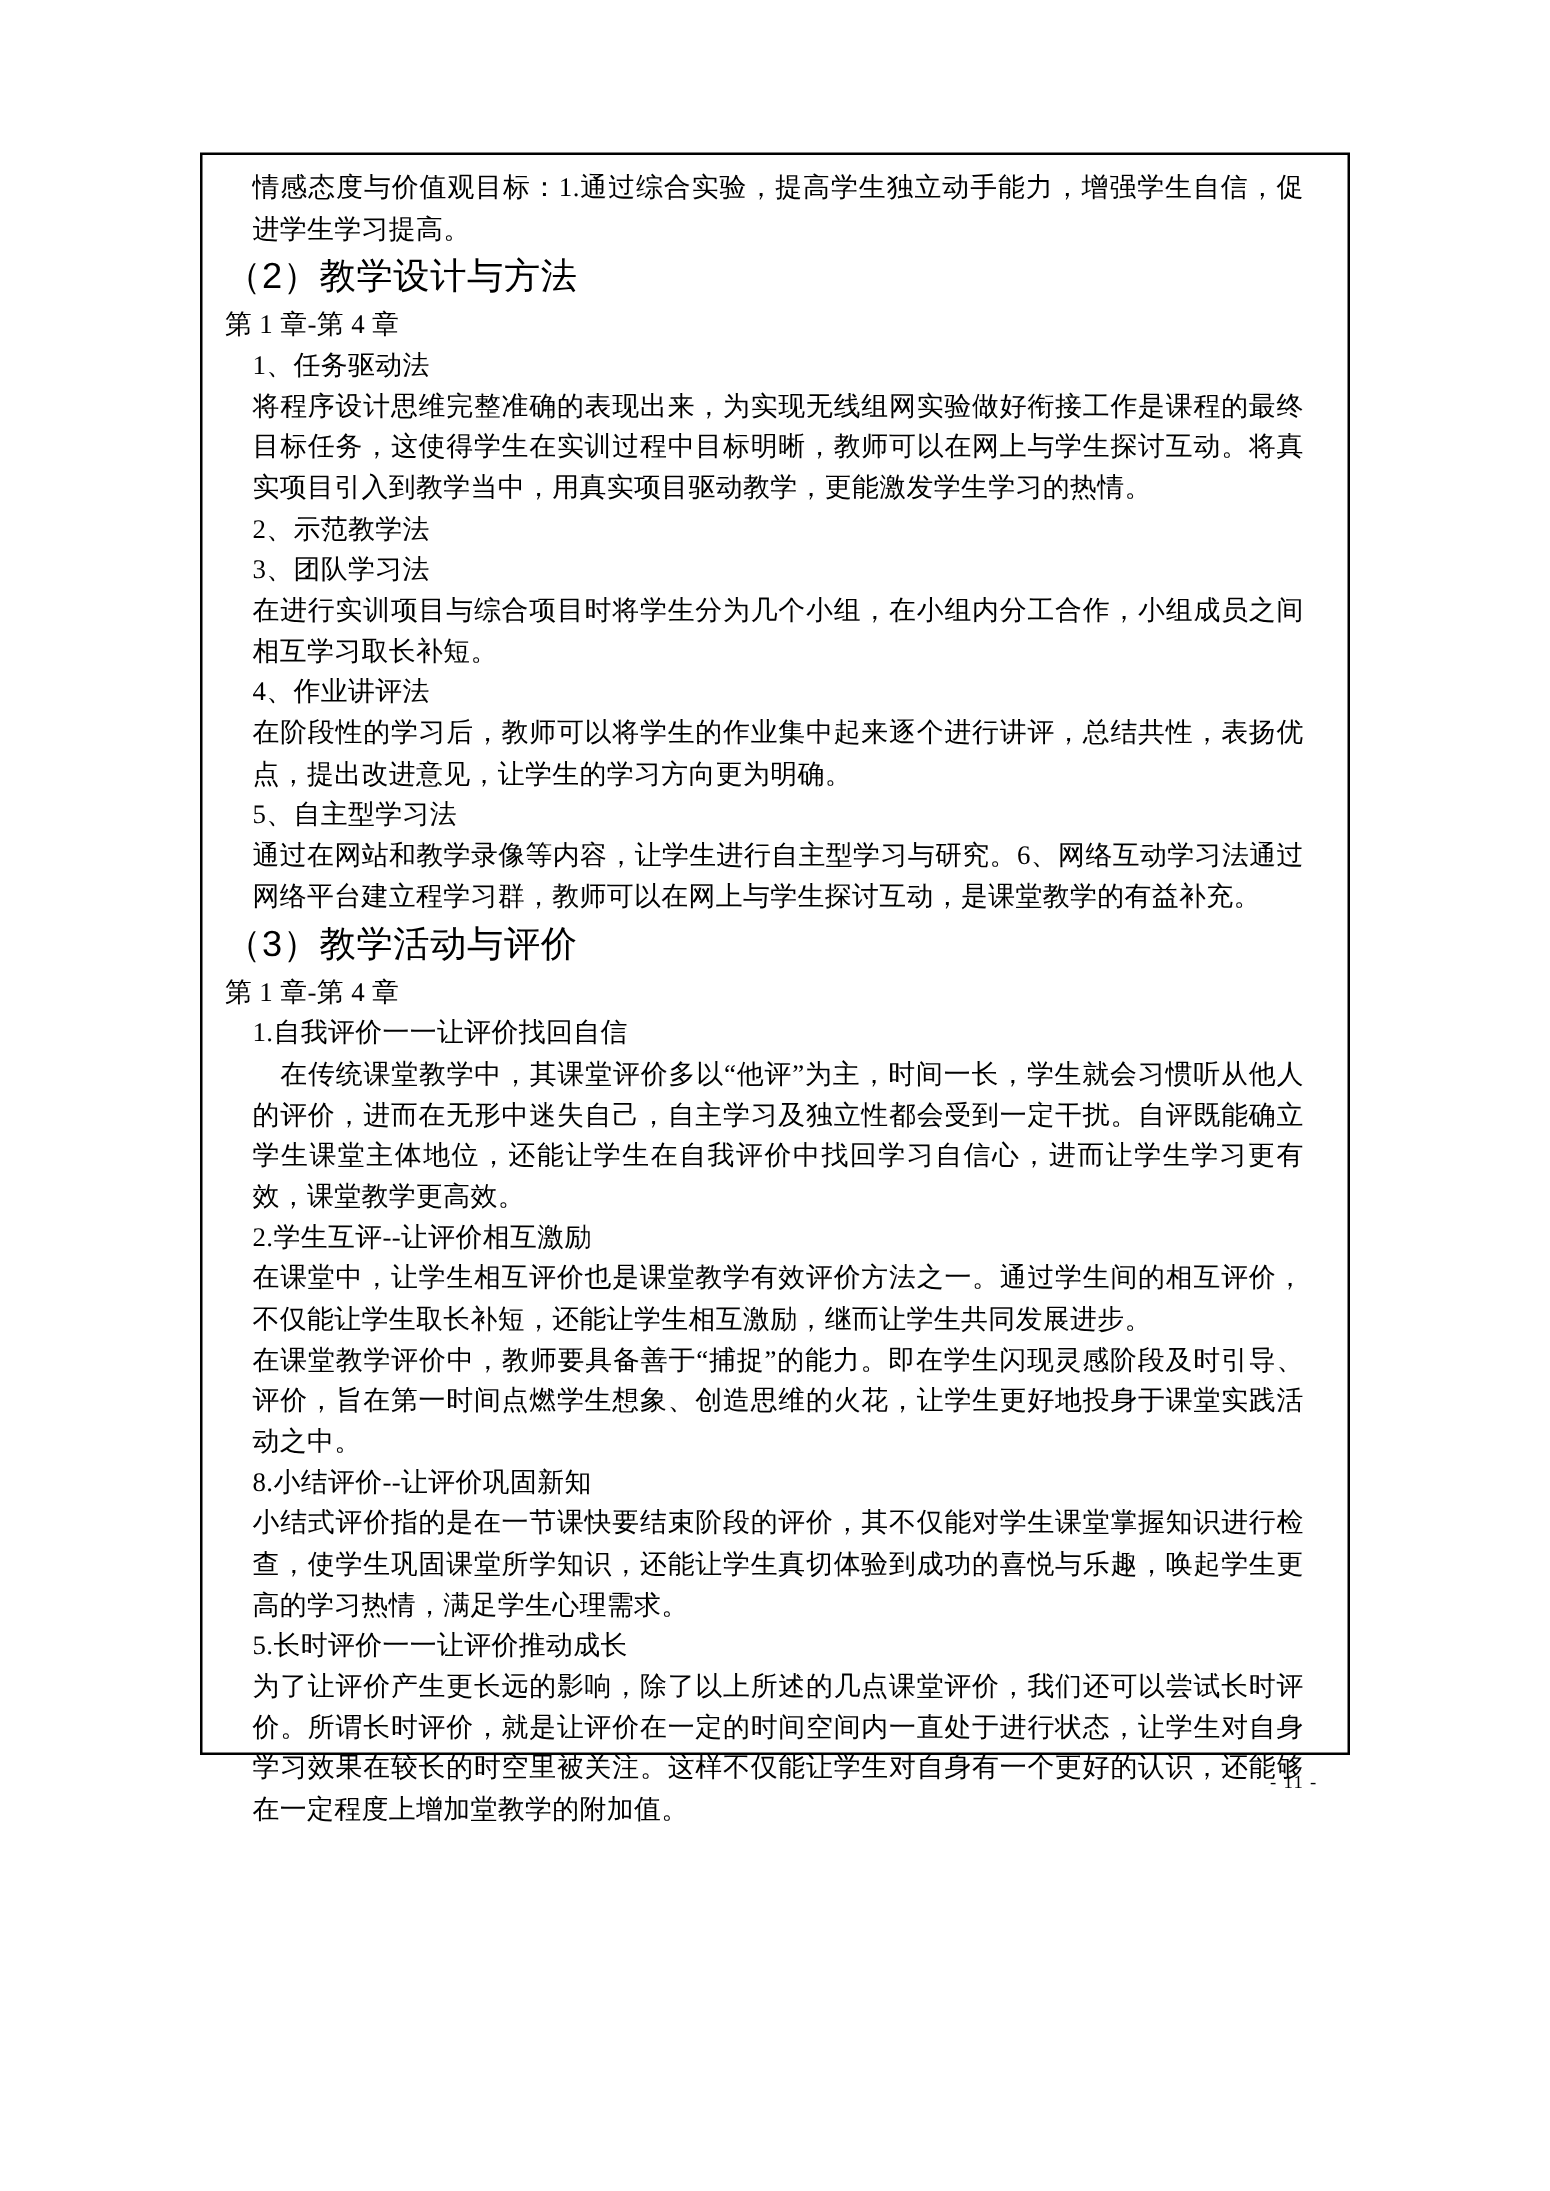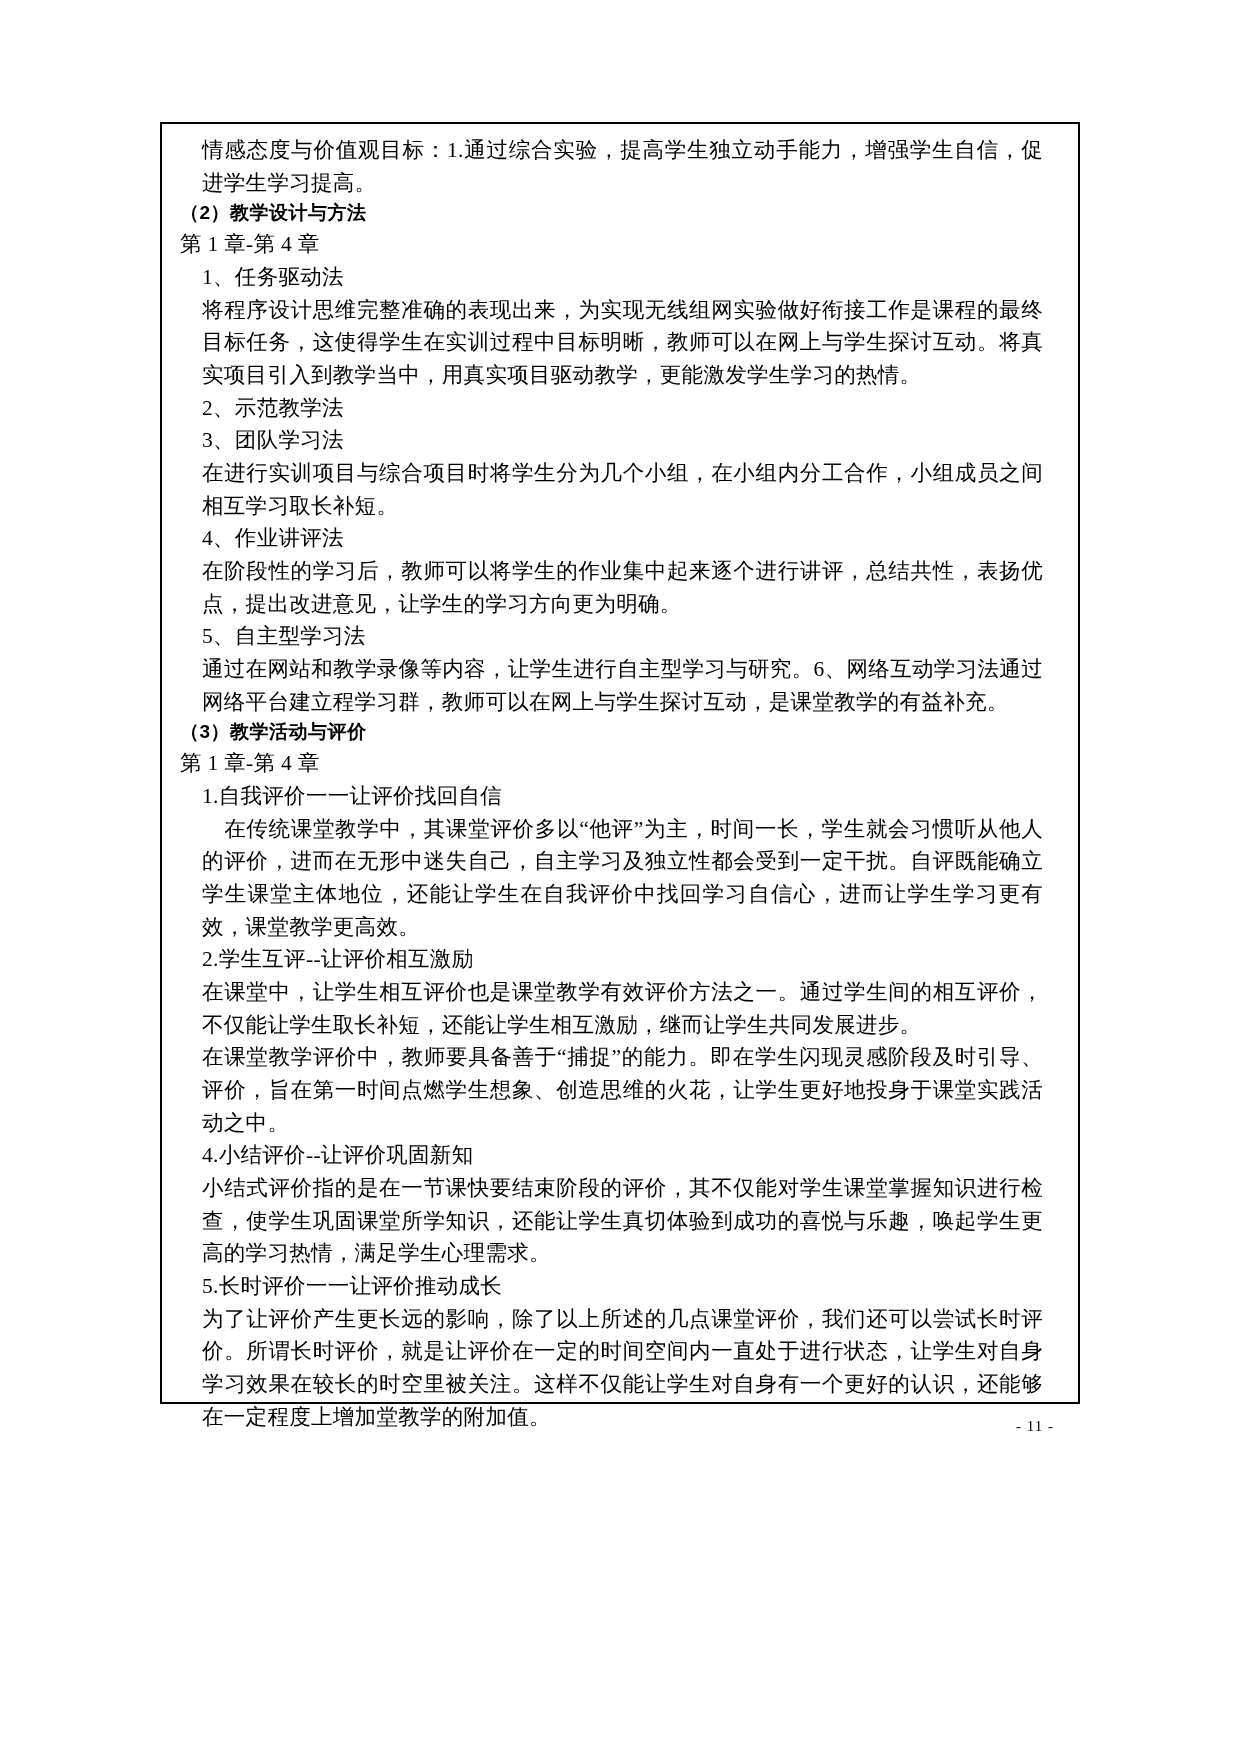--- a/index.html
+++ b/index.html
@@ -40,23 +40,23 @@
   }
   p {
     margin: 0;
     padding: 0;
   }
   .para {
     text-indent: 0;
   }
   .ind1 { padding-left: 22px; }
   .heading {
-    font-weight: bold;
+    font-weight: normal;
     font-family: "Liberation Sans", "DejaVu Sans", sans-serif;
-    font-size: 19px;
+    font-size: 29px;
     letter-spacing: 0.5px;
   }
   .page-number {
     position: absolute;
     right: 186px;
     top: 1418px;
     font-size: 15px;
     font-family: "Liberation Serif", "DejaVu Serif", serif;
     letter-spacing: 1px;
   }
@@ -94,21 +94,21 @@
       <p class="para">第 1 章-第 4 章</p>
 
       <p class="para ind1">1.自我评价一一让评价找回自信</p>
       <p class="para ind1">　在传统课堂教学中，其课堂评价多以“他评”为主，时间一长，学生就会习惯听从他人的评价，进而在无形中迷失自己，自主学习及独立性都会受到一定干扰。自评既能确立学生课堂主体地位，还能让学生在自我评价中找回学习自信心，进而让学生学习更有效，课堂教学更高效。</p>
 
       <p class="para ind1"> 2.学生互评--让评价相互激励</p>
       <p class="para ind1">在课堂中，让学生相互评价也是课堂教学有效评价方法之一。通过学生间的相互评价，不仅能让学生取长补短，还能让学生相互激励，继而让学生共同发展进步。</p>
 
       <p class="para ind1">在课堂教学评价中，教师要具备善于“捕捉”的能力。即在学生闪现灵感阶段及时引导、评价，旨在第一时间点燃学生想象、创造思维的火花，让学生更好地投身于课堂实践活动之中。</p>
 
-      <p class="para ind1">4.小结评价--让评价巩固新知</p>
+      <p class="para ind1">8.小结评价--让评价巩固新知</p>
       <p class="para ind1">小结式评价指的是在一节课快要结束阶段的评价，其不仅能对学生课堂掌握知识进行检查，使学生巩固课堂所学知识，还能让学生真切体验到成功的喜悦与乐趣，唤起学生更高的学习热情，满足学生心理需求。</p>
 
       <p class="para ind1">5.长时评价一一让评价推动成长</p>
       <p class="para ind1">为了让评价产生更长远的影响，除了以上所述的几点课堂评价，我们还可以尝试长时评价。所谓长时评价，就是让评价在一定的时间空间内一直处于进行状态，让学生对自身学习效果在较长的时空里被关注。这样不仅能让学生对自身有一个更好的认识，还能够在一定程度上增加堂教学的附加值。</p>
 
     </div>
   </div>
 
   <div class="page-number">- 11 -</div>
 

